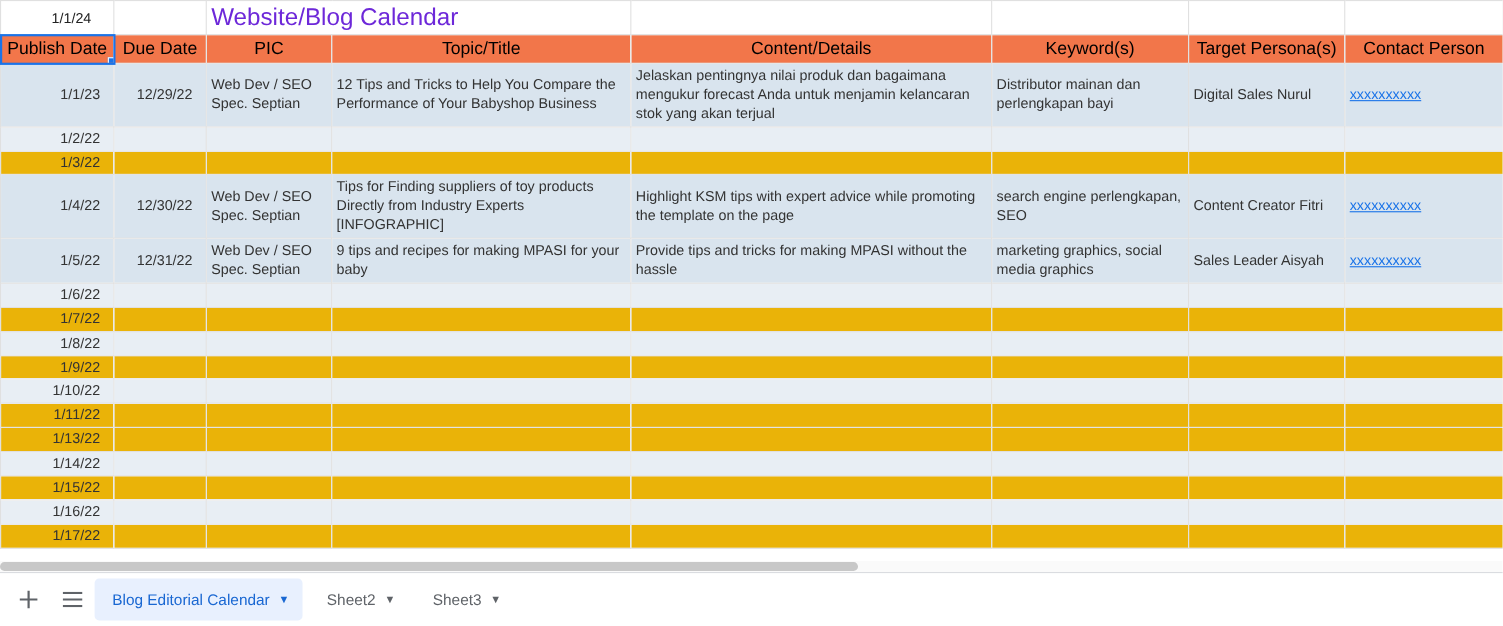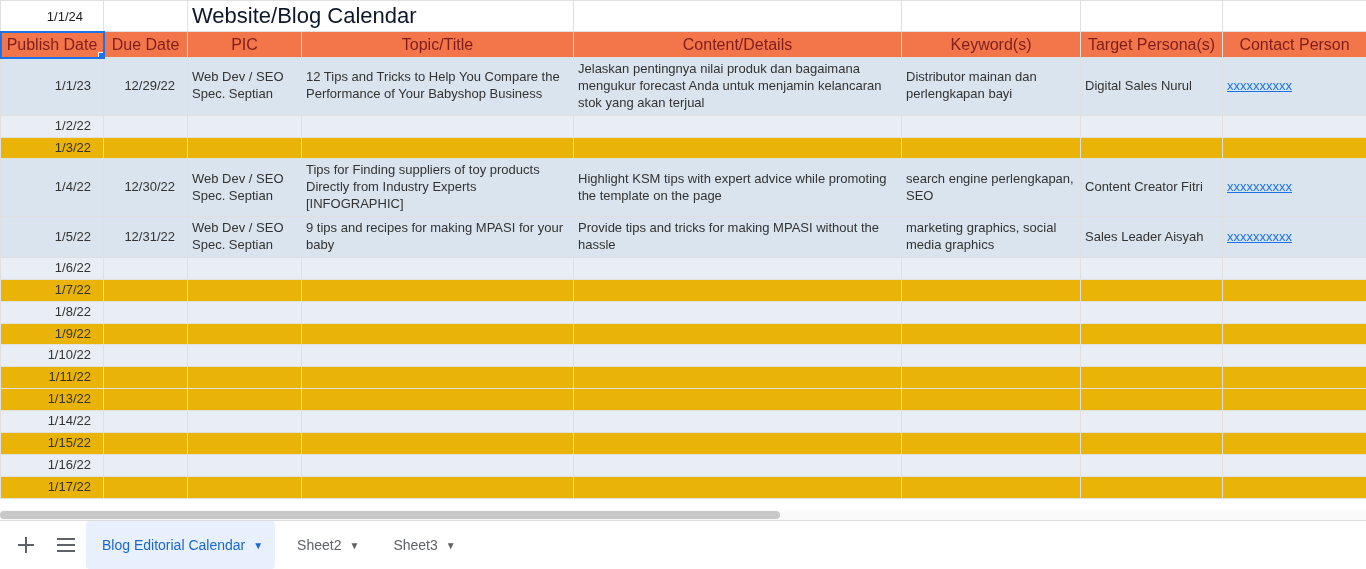--- a/index.html
+++ b/index.html
@@ -38,36 +38,36 @@
   col.c-keywords { width: 179px; }
   col.c-persona  { width: 142px; }
   col.c-contact  { width: 144px; }
 
   .title-row td {
     background: #fff;
     height: 30px;
     border-bottom: 1px solid #e0e0e0;
   }
   .title-row .title-cell {
-    color: #0f172a;
+    color: #6d28d9;
     font-size: 22px;
     font-weight: 400;
     text-align: left;
     padding-left: 4px;
   }
   .title-row .date-top {
     text-align: right;
     font-size: 13px;
     color: #222;
     padding-right: 20px;
   }
 
   .header-row td {
     background: #f2764a;
-    color: #7f1d1d;
+    color: #000000;
     font-size: 16px;
     height: 26px;
     text-align: center;
     font-weight: 400;
   }
   .header-row td:first-child {
     outline: 2px solid #1a73e8;
     outline-offset: -1px;
     position: relative;
   }
@@ -133,21 +133,21 @@
   }
   .tab-btn {
     width: 40px; height: 40px;
     display: flex; align-items: center; justify-content: center;
     color: #5f6368; font-size: 20px;
     cursor: pointer;
     border-radius: 4px;
   }
   .tab {
     display: flex; align-items: center;
-    height: 48px;
+    height: 38px;
     padding: 0 12px 0 16px;
     border-radius: 4px;
     font-size: 14px;
     color: #5f6368;
     margin-right: 6px;
     cursor: pointer;
   }
   .tab.active {
     background: #e8f0fe;
     color: #1967d2;

